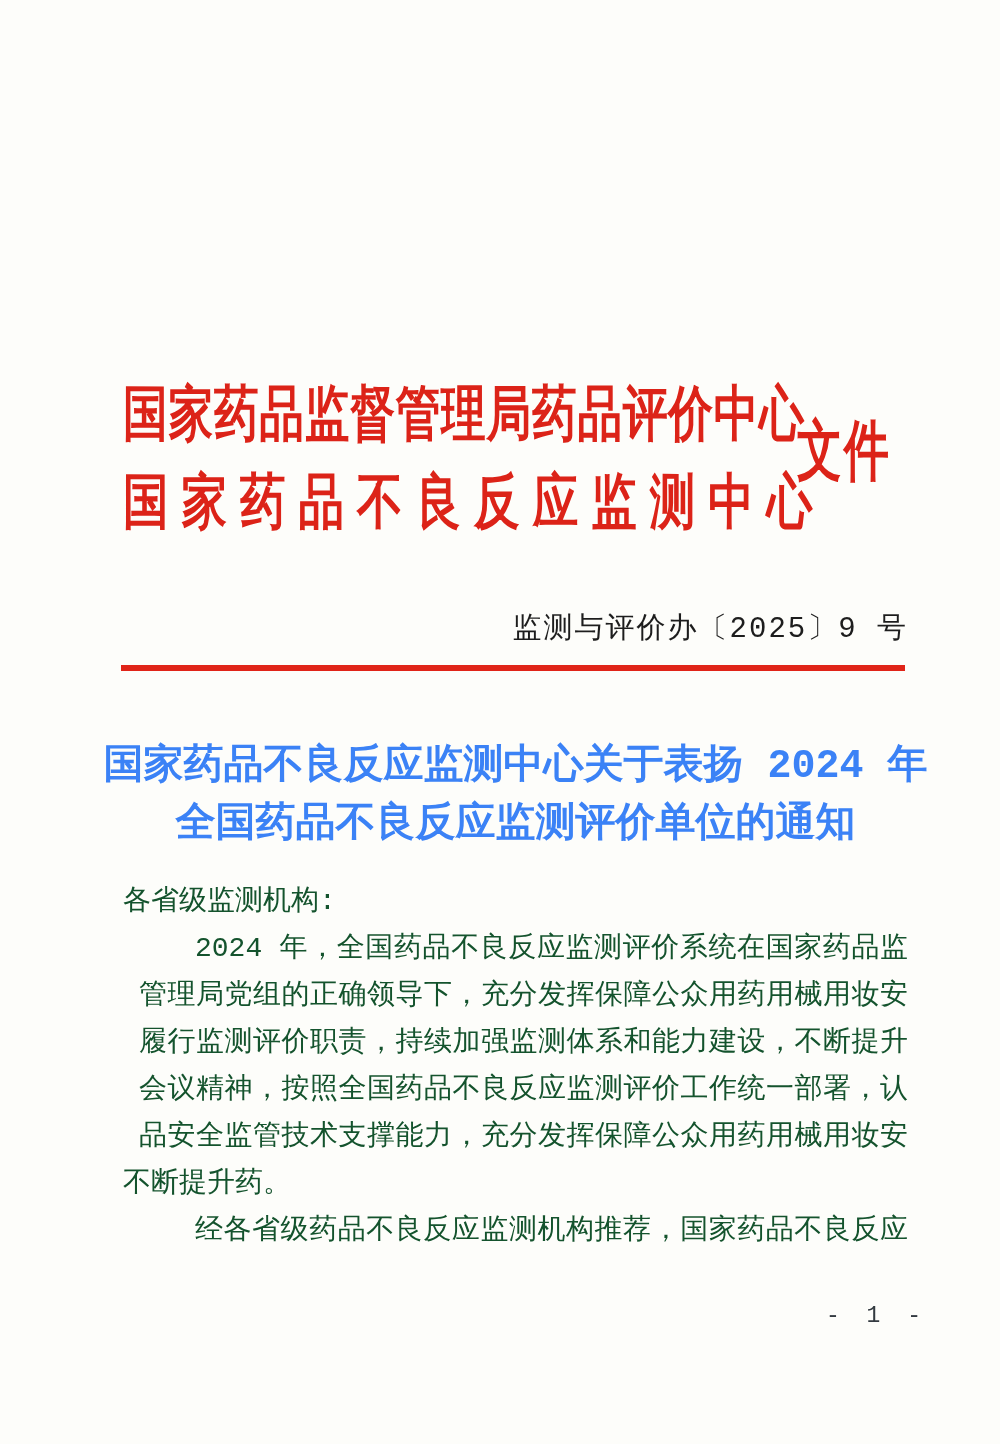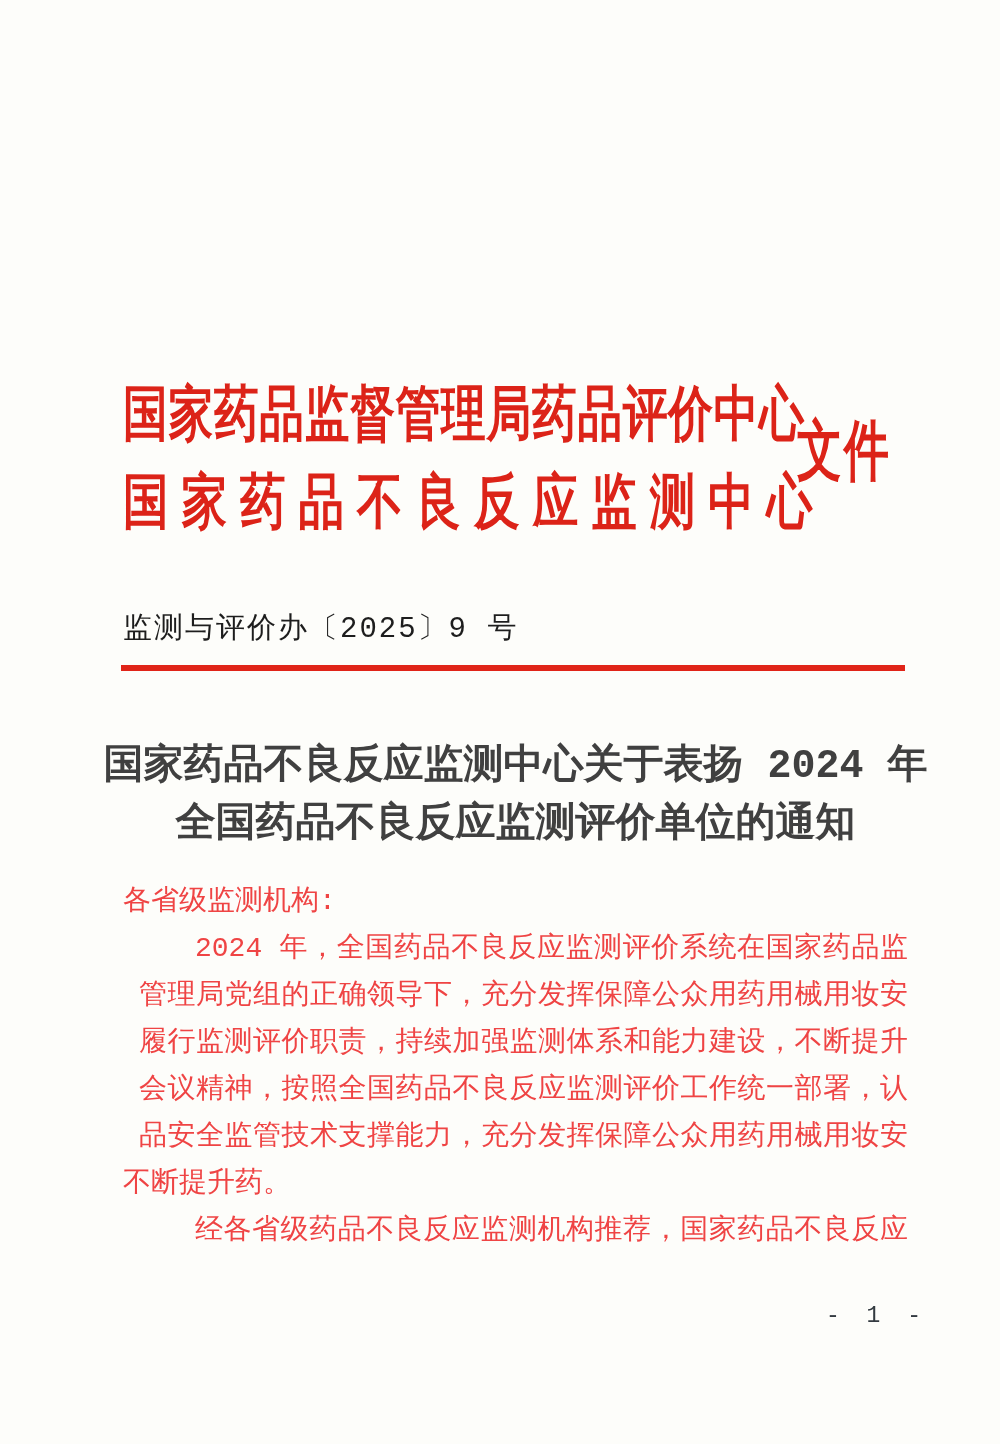--- a/index.html
+++ b/index.html
@@ -47,21 +47,21 @@
     white-space: nowrap;
     line-height: 1.1;
     transform: scaleX(0.68);
     transform-origin: left top;
   }
   .doc-number {
     position: absolute;
     left: 123px;
     top: 608px;
     width: 785px;
-    text-align: left;
+    text-align: right;
     font-size: 29px;
     letter-spacing: 2px;
     color: #1d1d1d;
   }
   .red-rule {
     position: absolute;
     left: 121px;
     top: 665px;
     width: 784px;
     height: 6px;
@@ -70,33 +70,33 @@
 
   
   .notice-title {
     position: absolute;
     left: 63px;
     top: 738px;
     width: 905px;
     text-align: center;
     font-size: 40px;
     font-weight: 700;
-    color: #404040;
+    color: #3b82f6;
     line-height: 58px;
   }
 
   
   .body-text {
     position: absolute;
     left: 123px;
     top: 878px;
     width: 785px;
     font-size: 28px;
     line-height: 47px;
-    color: #ef4444;
+    color: #14532d;
   }
   .bline { height: 47px; overflow: hidden; }
   .just { text-align: justify; text-align-last: justify; text-justify: inter-character; margin-left: 16px; }
   .indent { text-indent: 56px; }
 
   
   .page-number {
     position: absolute;
     left: 826px;
     top: 1303px;

